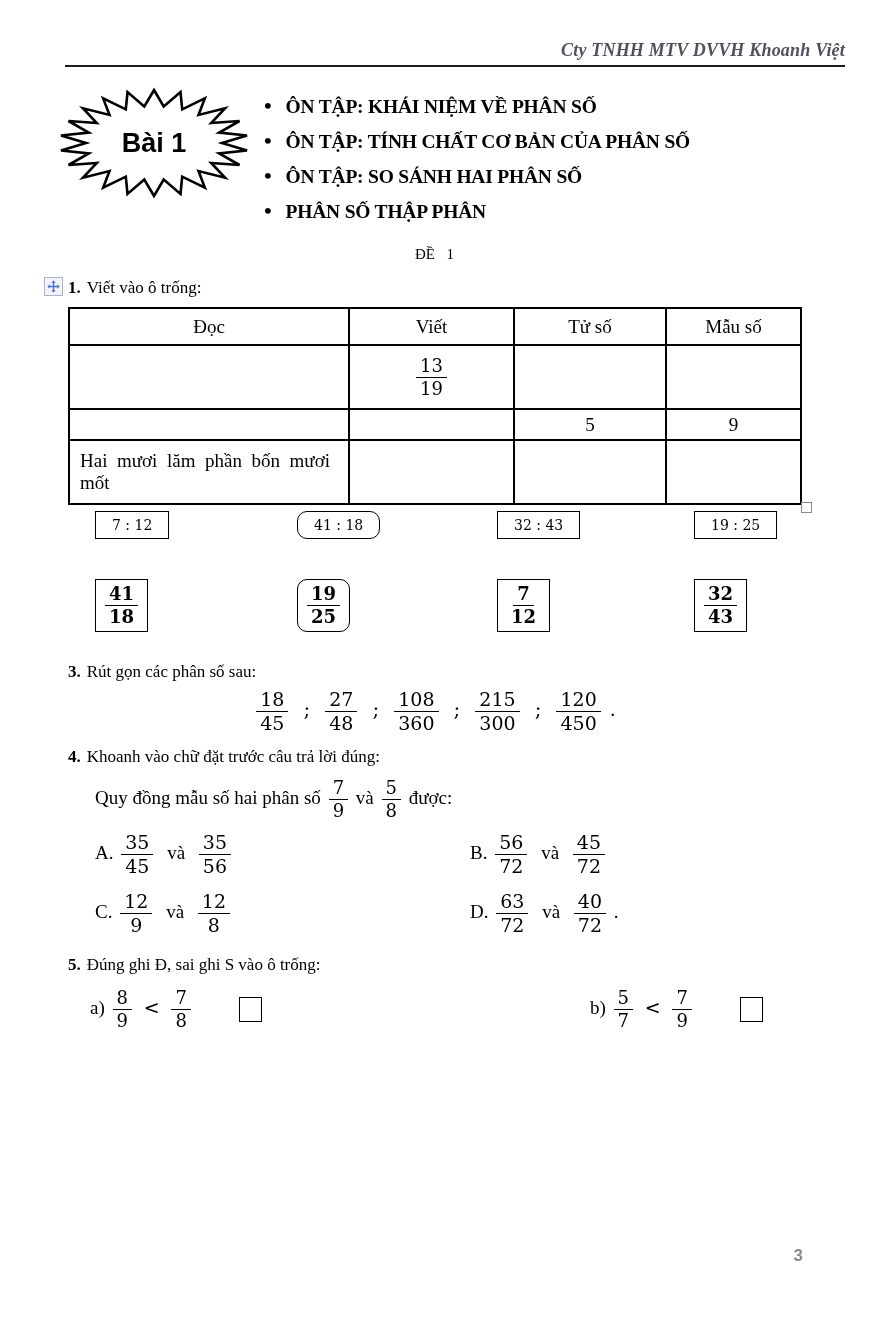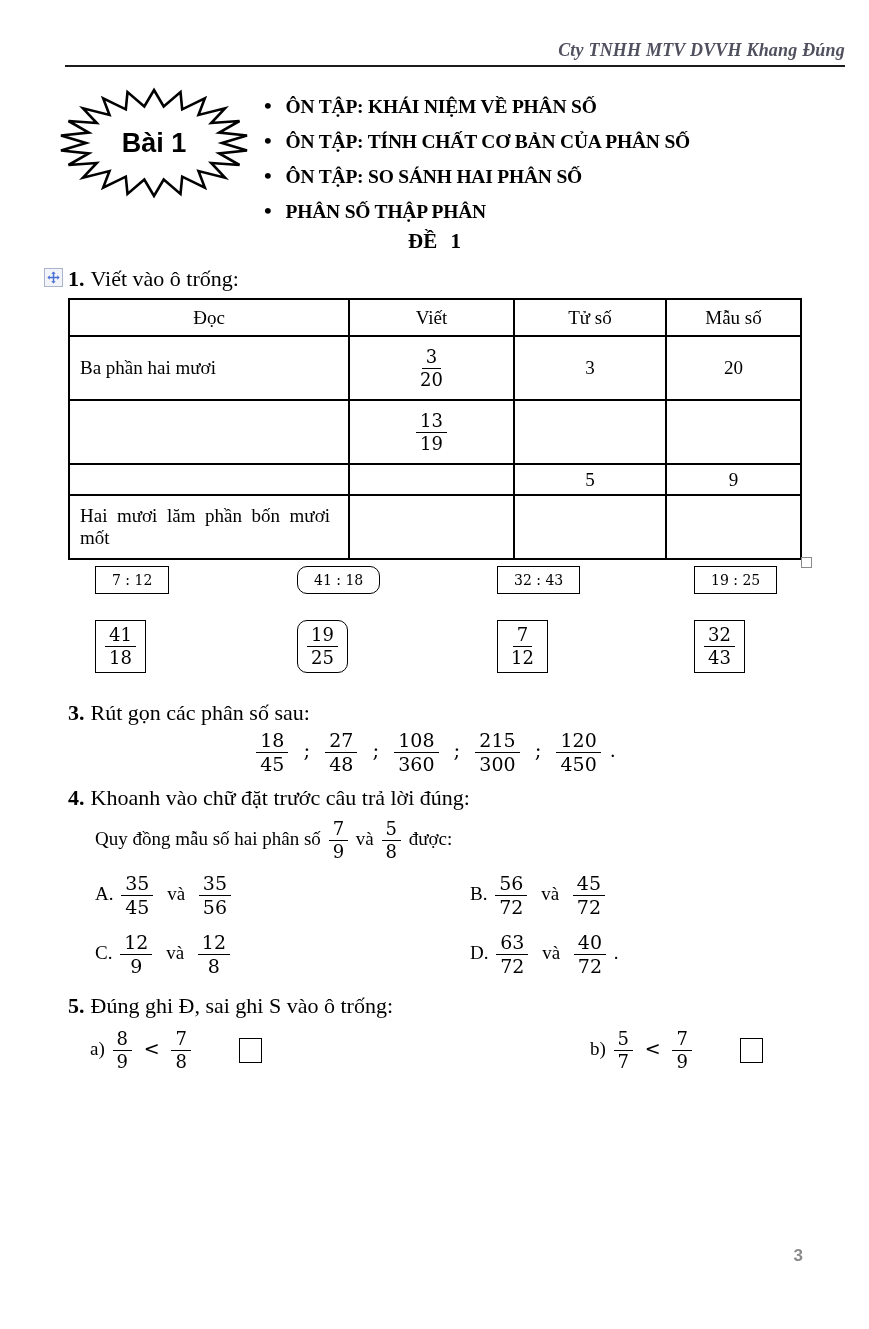--- a/index.html
+++ b/index.html
@@ -30,25 +30,25 @@
     font-family:"Liberation Sans",sans-serif;font-weight:bold;font-size:27px;
   }
   .topics{display:flex;flex-direction:column;justify-content:flex-start;margin-left:8px;padding-top:2px;}
   .topic-item{
     display:flex;align-items:baseline;
     font-weight:bold;font-size:19.5px;line-height:34px;
     letter-spacing:-.2px;white-space:nowrap;
   }
   .bullet-dot{font-size:22px;margin-right:14px;line-height:34px;}
   .exam-title{
-    text-align:center;font-weight:bold;font-size:21px;
-    word-spacing:8px;margin-top:0;
-  }
-  
-  .q-line{margin-left:68px;font-size:22px;line-height:26px;}
+    text-align:center;font-weight:normal;font-size:15px;
+    word-spacing:8px;margin-top:17px;
+  }
+  
+  .q-line{margin-left:68px;font-size:17px;line-height:26px;}
   .qnum{font-weight:bold;margin-right:6px;}
   
   .frac{
     display:inline-flex;flex-direction:column;align-items:center;
     vertical-align:middle;font-family:"DejaVu Serif",serif;
     line-height:1.1;margin:0 3px;
   }
   .frac .num{display:block;padding:0 4px 1px;border-bottom:1.5px solid #000;}
   .frac .den{display:block;padding:1px 4px 0;}
   
@@ -72,21 +72,21 @@
   .cell-mid{text-align:center;}
   .r-tall{height:64px;}
   .r-short{height:31px;}
   .fill-table .frac{font-size:18px;}
   .resize-handle{
     position:absolute;left:733px;top:324px;width:9px;height:9px;
     border:1.5px solid #8a8a8a;background:#fff;
   }
   
   .q2-rowA{position:relative;height:40px;margin-top:6px;}
-  .q2-rowB{position:relative;height:70px;margin-top:14px;}
+  .q2-rowB{position:relative;height:70px;margin-top:28px;font-weight:bold;}
   .div-box{
     position:absolute;top:0;border:1.5px solid #000;
     padding:5px 16px;font-size:14px;white-space:nowrap;
     font-family:"DejaVu Serif",serif;
   }
   .frac-box{
     position:absolute;top:0;border:1.5px solid #000;
     padding:4px 6px;font-size:18px;
   }
   .p0{left:95px;} .p1{left:297px;border-radius:10px;} .p2{left:497px;} .p3{left:694px;}
@@ -119,21 +119,21 @@
     position:absolute;right:66px;top:1246px;
     font-family:"Liberation Sans",sans-serif;font-weight:bold;
     font-size:17px;color:#8a8a8a;
   }
   .mt12{margin-top:12px;} .mt10{margin-top:10px;} .mt16{margin-top:16px;}
 </style>
 </head>
 <body>
 
 <div class="header-bar">
-  <span class="header-company">Cty TNHH MTV DVVH Khang Đúng</span>
+  <span class="header-company">Cty TNHH MTV DVVH Khoanh Việt</span>
 </div>
 
 <div class="lesson-head">
   <div class="badge-wrap">
     <svg class="badge-svg" width="196" height="112" viewBox="0 0 196 112">
       <polygon points="98.0,3.0 107.7,19.4 124.5,5.1 126.2,22.3 148.8,11.4 142.5,28.0 169.0,21.3 155.2,36.0 183.5,34.0 163.2,45.6 191.0,48.5 166.0,56.0 191.0,63.5 163.2,66.4 183.5,78.0 155.2,76.0 169.0,90.7 142.5,84.0 148.8,100.6 126.2,89.7 124.5,106.9 107.7,92.6 98.0,109.0 88.3,92.6 71.5,106.9 69.8,89.7 47.2,100.6 53.5,84.0 27.0,90.7 40.8,76.0 12.5,78.0 32.8,66.4 5.0,63.5 30.0,56.0 5.0,48.5 32.8,45.6 12.5,34.0 40.8,36.0 27.0,21.3 53.5,28.0 47.2,11.4 69.8,22.3 71.5,5.1 88.3,19.4" fill="#ffffff" stroke="#000000" stroke-width="2.6" stroke-linejoin="miter"></polygon>
     </svg>
     <div class="badge-label">Bài 1</div>
   </div>
   <div class="topics">
@@ -176,31 +176,20 @@
         <col class="col-mau">
       </colgroup>
     <tbody>
         <tr>
       <th>Đọc</th>
       <th>Viết</th>
       <th>Tử số</th>
       <th>Mẫu số</th>
     </tr>
     <tr class="r-tall">
-      <td class="cell-doc">Ba phần hai mươi</td>
-      <td class="cell-mid">
-        <span class="frac">
-              <span class="num">3</span>
-              <span class="den">20</span>
-            </span>
-      </td>
-      <td class="cell-mid">3</td>
-      <td class="cell-mid">20</td>
-    </tr>
-    <tr class="r-tall">
       <td class="cell-doc"></td>
       <td class="cell-mid">
         <span class="frac">
               <span class="num">13</span>
               <span class="den">19</span>
             </span>
       </td>
       <td class="cell-mid"></td>
       <td class="cell-mid"></td>
     </tr>

